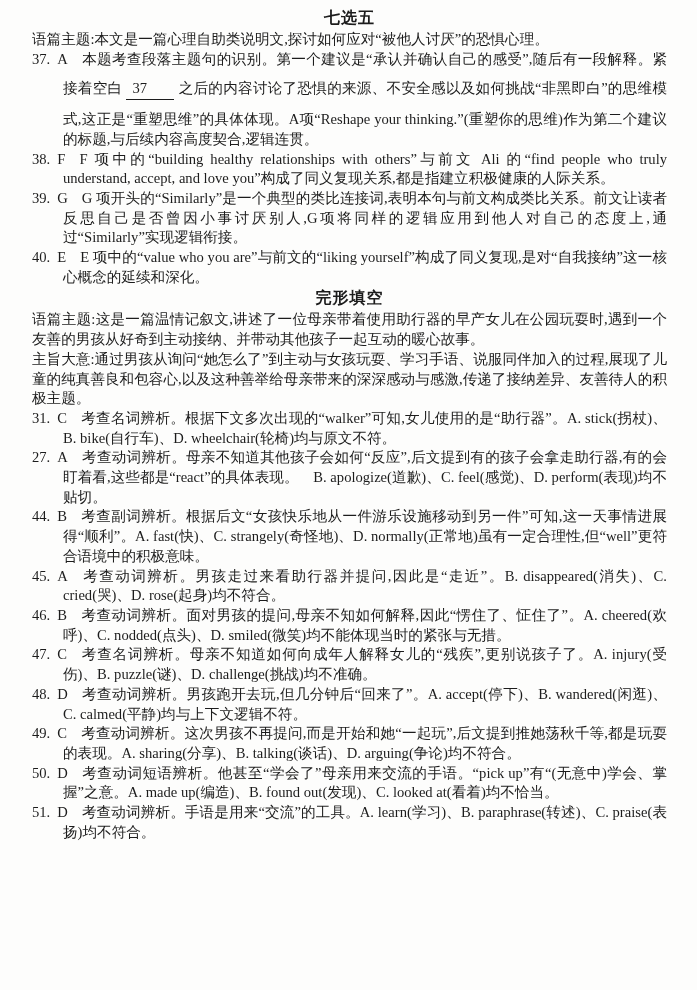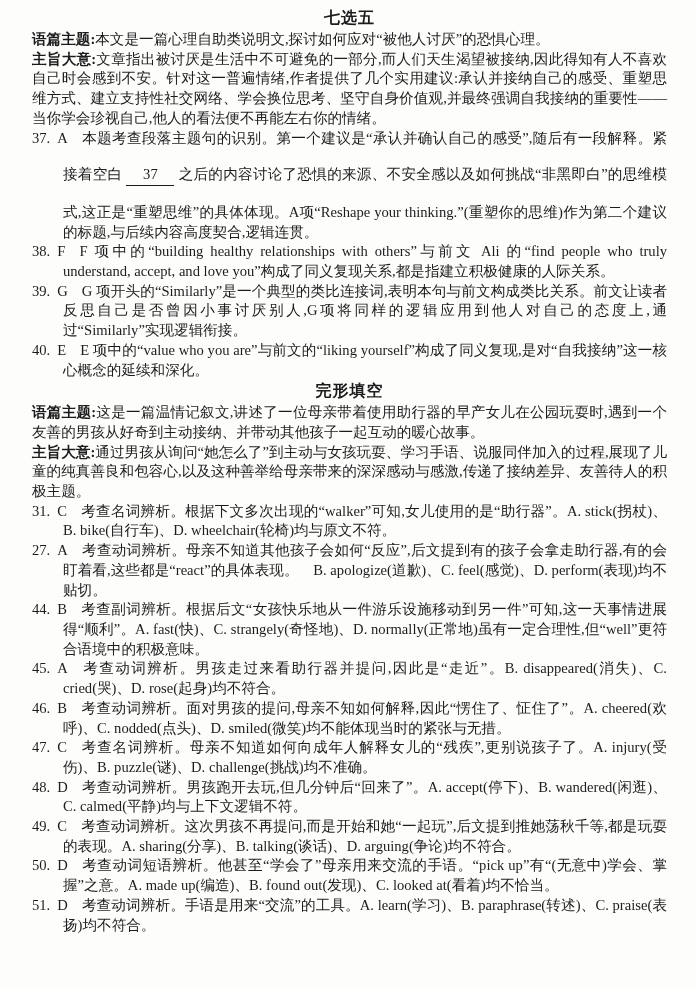--- a/index.html
+++ b/index.html
@@ -21,44 +21,43 @@
   .body-text { font-size: 14.6px; line-height: 19.7px; }
   .sec-title {
     text-align: center;
     font-weight: 700;
     font-size: 16px;
     line-height: 21px;
     margin: 0 0 2px 0;
     letter-spacing: 1px;
   }
   .para { margin: 0; text-align: justify; }
-  .plabel { font-weight: 700; }
+  .plabel { font-weight: 400; }
   .item { margin: 0; text-align: justify; padding-left: 31px; text-indent: -31px; }
   .no { font-weight: 400; }
   .ans { display: inline-block; text-indent: 0; margin: 0 14px 0 7px; }
   .blank {
     display: inline-block;
     text-indent: 0;
     min-width: 36px;
-    text-align: center;
+    text-align: left;
     border-bottom: 1.2px solid #1c1c1c;
     padding: 0 6px;
-    margin: 17px 4px;
+    margin: 10px 4px;
   }
 </style>
 </head>
 <body>
 
 <div class="page body-text">
 
   <h2 class="sec-title">七选五</h2>
 
   <p class="para"><span class="plabel">语篇主题:</span><span>本文是一篇心理自助类说明文,探讨如何应对“被他人讨厌”的恐惧心理。</span></p>
 
-  <p class="para"><span class="plabel">主旨大意:</span><span>文章指出被讨厌是生活中不可避免的一部分,而人们天生渴望被接纳,因此得知有人不喜欢自己时会感到不安。针对这一普遍情绪,作者提供了几个实用建议:承认并接纳自己的感受、重塑思维方式、建立支持性社交网络、学会换位思考、坚守自身价值观,并最终强调自我接纳的重要性——当你学会珍视自己,他人的看法便不再能左右你的情绪。</span></p>
 
 
   <div class="item"><span class="no">37.</span><span class="ans">A</span><span>本题考查段落主题句的识别。第一个建议是“承认并确认自己的感受”,随后有一段解释。紧接着空白</span><span class="blank">37</span><span>之后的内容讨论了恐惧的来源、不安全感以及如何挑战“非黑即白”的思维模式,这正是“重塑思维”的具体体现。A项“Reshape your thinking.”(重塑你的思维)作为第二个建议的标题,与后续内容高度契合,逻辑连贯。</span></div>
 
   <div class="item"><span class="no">38.</span><span class="ans">F</span><span>F 项中的“building healthy relationships with others”与前文 Ali 的“find people who truly understand, accept, and love you”构成了同义复现关系,都是指建立积极健康的人际关系。</span></div>
 
   <div class="item"><span class="no">39.</span><span class="ans">G</span><span>G 项开头的“Similarly”是一个典型的类比连接词,表明本句与前文构成类比关系。前文让读者反思自己是否曾因小事讨厌别人,G项将同样的逻辑应用到他人对自己的态度上,通过“Similarly”实现逻辑衔接。</span></div>
 
   <div class="item"><span class="no">40.</span><span class="ans">E</span><span>E 项中的“value who you are”与前文的“liking yourself”构成了同义复现,是对“自我接纳”这一核心概念的延续和深化。</span></div>
 

